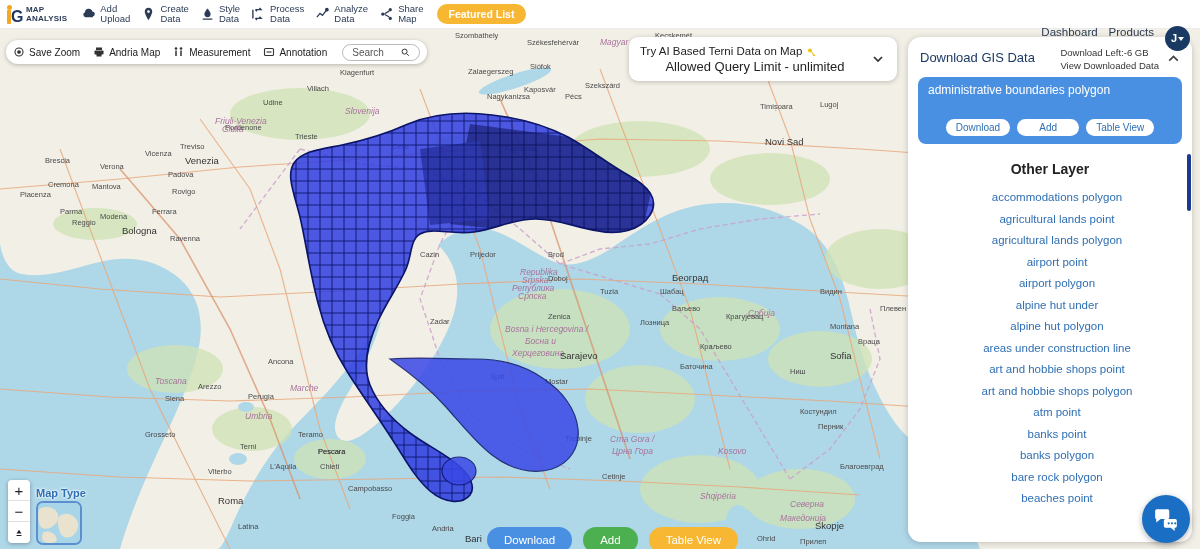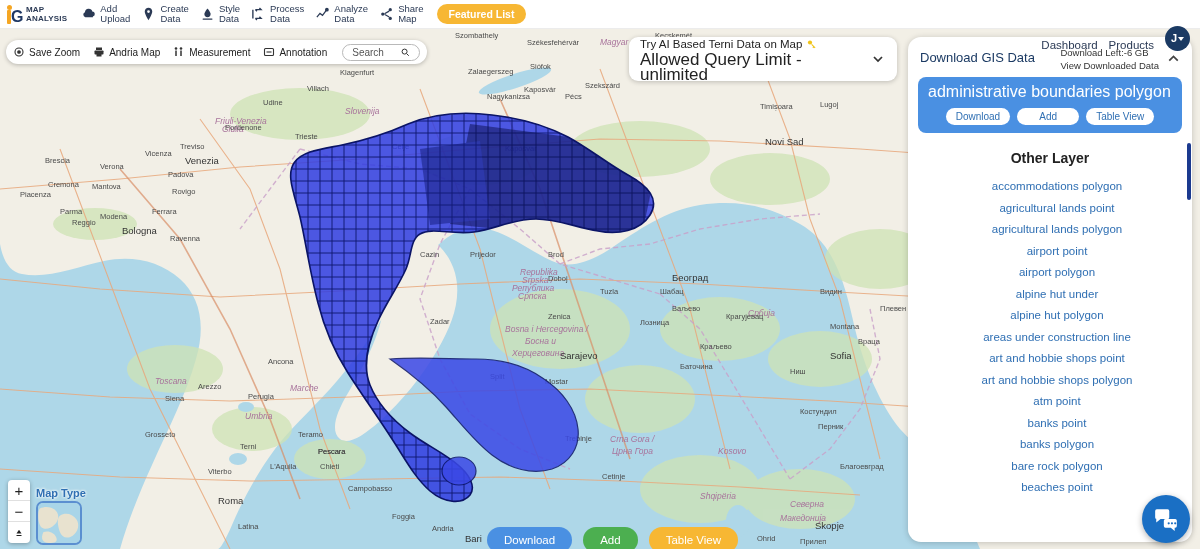--- a/index.html
+++ b/index.html
@@ -45,21 +45,21 @@
   .nav-label {
     font-size: 9.5px; color: #2b3a55; line-height: 10px; font-weight: 500;
   }
   .nav-label span { display: block; }
   .featured-pill {
     background: #f7b733; color: #ffffff; font-size: 10.5px; font-weight: 600;
     border-radius: 11px; padding: 4px 12px; margin-left: 2px; cursor: pointer;
     white-space: nowrap;
   }
   .nav-right {
-    margin-left: auto; display: flex; align-items: flex-end; gap: 11px; margin-top: 48px;
+    margin-left: auto; display: flex; align-items: flex-start; gap: 11px; margin-top: 48px;
   }
   .nav-link { font-size: 11.5px; color: #2b3a55; cursor: pointer; }
   .avatar {
     width: 25px; height: 25px; border-radius: 50%; background: #1b3a63;
     color: #ffffff; font-size: 11px; font-weight: 600;
     display: flex; align-items: center; justify-content: center; gap: 1px;
     cursor: pointer;
   }
   .avatar .caret {
     width: 0; height: 0; border-left: 3px solid transparent;
@@ -97,21 +97,21 @@
     position: absolute; top: 8px; left: 629px; width: 268px; height: 44px;
     background: #ffffff; border-radius: 9px; z-index: 30;
     box-shadow: 0 1px 5px rgba(0,0,0,.22);
     display: flex; align-items: center; padding: 0 11px; cursor: pointer;
   }
   .aibar-lines { flex: 1; }
   .aibar-l1 {
     font-size: 11.5px; color: #222; line-height: 15px;
     display: flex; align-items: center; gap: 4px;
   }
-  .aibar-l2 { font-size: 17px; color: #222; line-height: 15px; }
+  .aibar-l2 { font-size: 13px; color: #222; line-height: 15px; text-align: center; }
   .aibar-chev { width: 16px; height: 16px; color: #333; }
   .aibar-chev svg { display: block; width: 16px; height: 16px; }
 
   
   .gispanel {
     position: absolute; top: 8px; right: 8px; width: 284px; height: 505px;
     background: #ffffff; border-radius: 13px; z-index: 30; overflow: hidden;
     box-shadow: 0 1px 6px rgba(0,0,0,.20);
     display: flex; flex-direction: column;
   }
@@ -127,21 +127,21 @@
   .gis-meta div { font-size: 9.5px; color: #333; line-height: 13px; white-space: nowrap; }
   .gis-meta .gm-link { cursor: pointer; }
   .gis-collapse { width: 17px; height: 17px; color: #444; cursor: pointer; margin-top: 4px; }
   .gis-collapse svg { display: block; width: 17px; height: 17px; }
 
   .layercard {
     margin: 0 10px; background: #4a90e2; border-radius: 8px;
     padding: 6px 8px 8px; flex: 0 0 auto;
   }
   .layercard-title {
-    color: #ffffff; font-size: 16px; margin-bottom: 7px; padding-left: 2px;
+    color: #ffffff; font-size: 12px; margin-bottom: 22px; padding-left: 2px;
   }
   .layercard-btns { display: flex; gap: 7px; justify-content: center; }
   .lc-btn {
     background: #ffffff; border-radius: 11px; height: 17px; min-width: 62px;
     display: flex; align-items: center; justify-content: center;
     font-size: 10px; color: #2f6fb3; cursor: pointer; padding: 0 10px;
     white-space: nowrap;
   }
 
   .gis-scroll {

